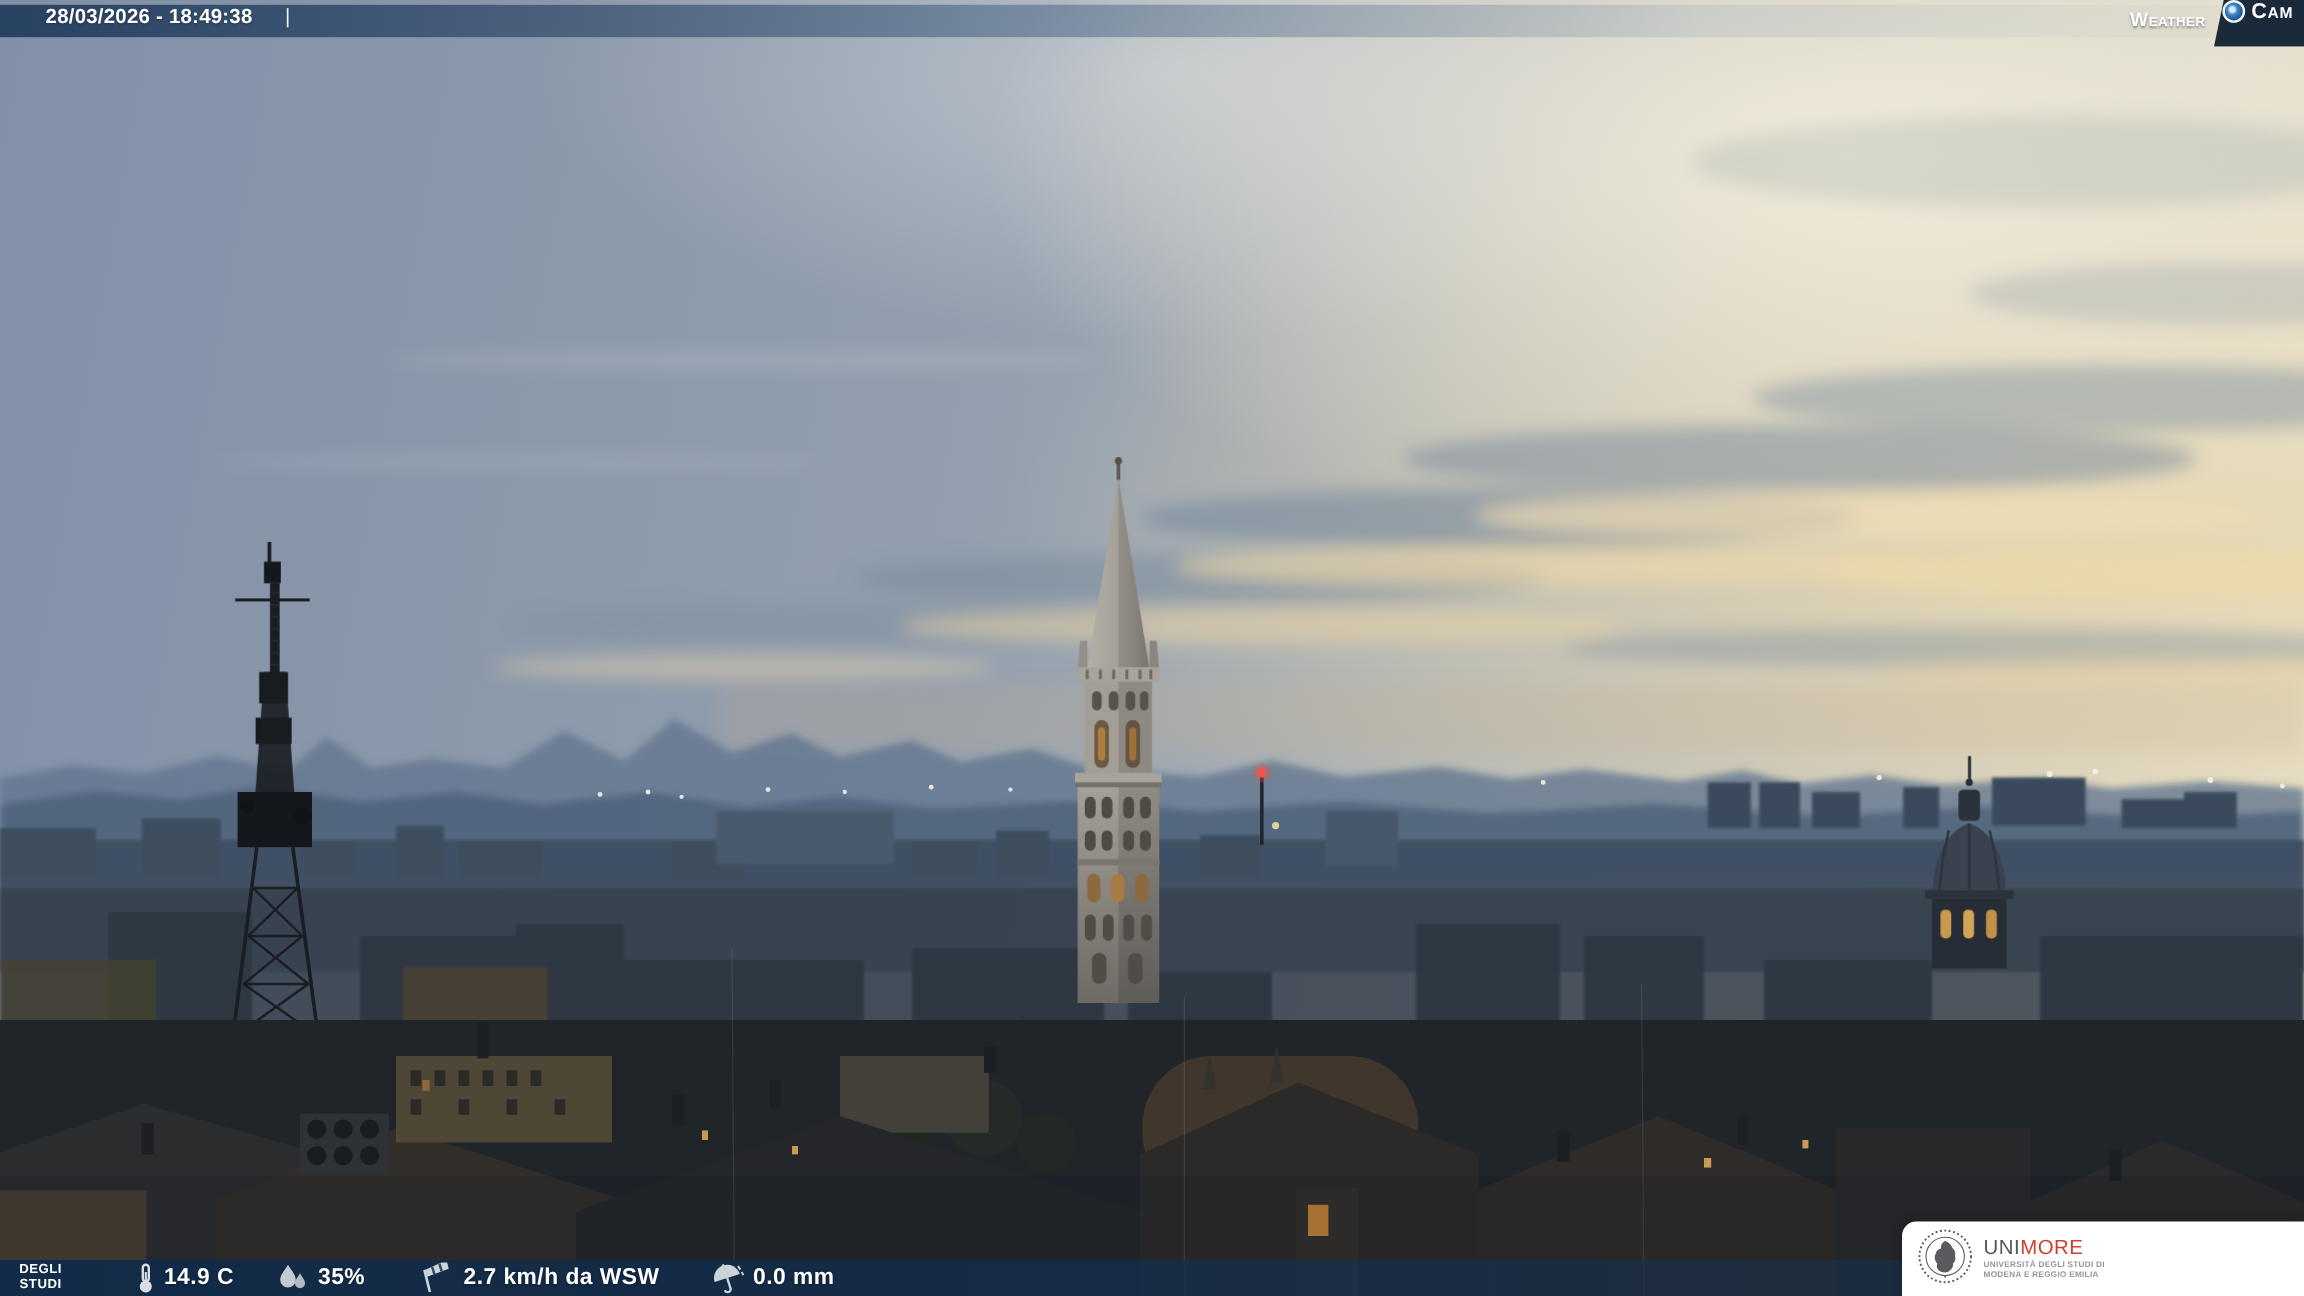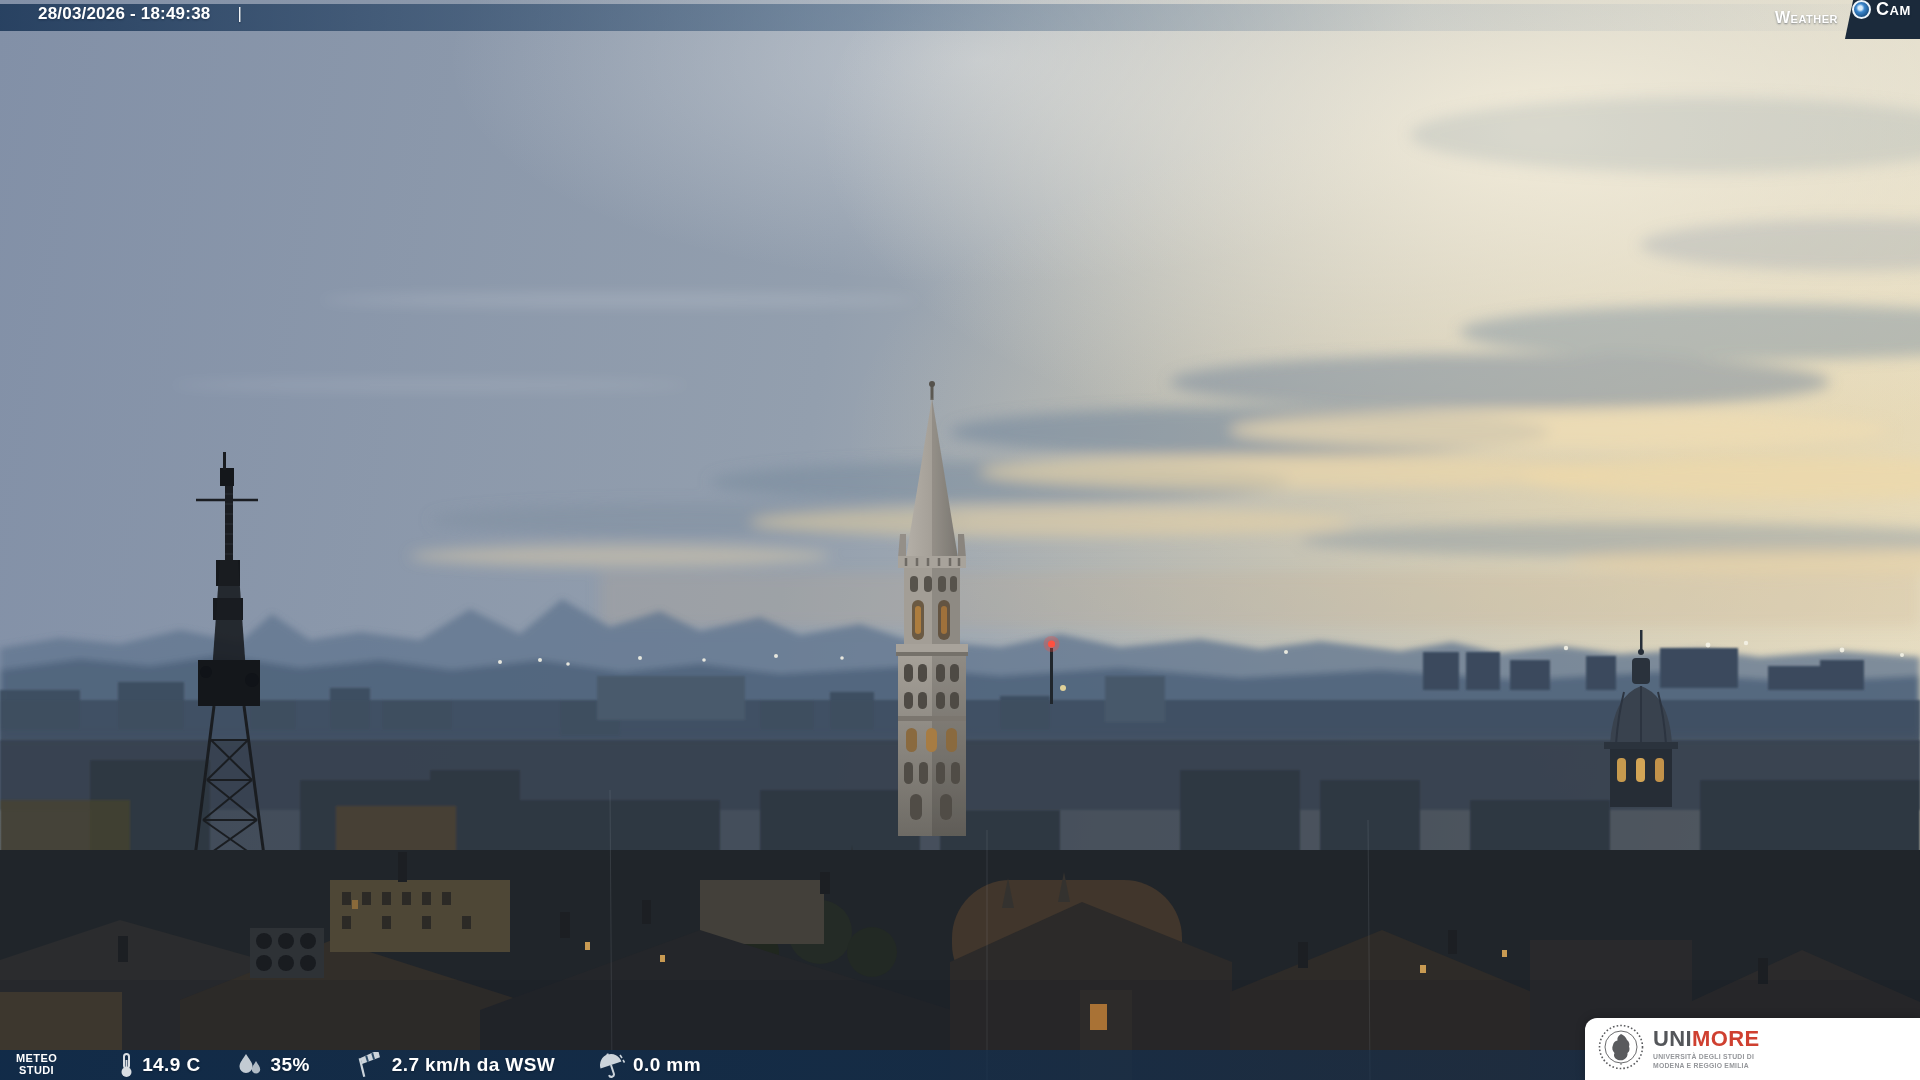--- a/index.html
+++ b/index.html
@@ -49,21 +49,21 @@
   .wx-icon{display:flex;align-items:center;}
   .m-temp{margin-left:62px;text-align:center;} .m-hum{margin-left:36px;align-items:center;} .m-wind{margin-left:44px;} .m-rain{margin-left:42px;}
   
   .brandcard{
     position:absolute;right:0;bottom:0;width:322px;height:62px;background:#ffffff;
     border-radius:12px 0 0 0;display:flex;align-items:center;padding-left:13px;
     box-shadow:0 0 10px rgba(0,0,0,.25);
   }
   .seal{flex:0 0 auto;}
   .uni-block{margin-left:9px;flex:0 0 auto;}
-  .uni-word{font-size:22px;font-weight:700;letter-spacing:.4px;line-height:1;}
+  .uni-word{font-size:17px;font-weight:400;letter-spacing:.4px;line-height:1;}
   .uni-prefix{color:#54565a;} .uni-suffix{color:#cf4030;}
   .uni-sub{margin-top:3px;font-size:6.8px;font-weight:700;color:#94969a;letter-spacing:.25px;line-height:1.25;}
   .oss-block{margin-left:10px;color:#707175;font-size:16.5px;line-height:1.25;}
 </style>
 </head>
 <body>
 
 <div class="stage">
 
   <div class="sky"></div>
@@ -380,21 +380,21 @@
       <span class="wc-weather">Weather</span>
       <div class="wc-block">
         <span class="wc-lens"></span>
         <span class="wc-cam">Cam</span>
       </div>
     </div>
   </div>
 
   <div class="botbar">
     <div class="meteo-label">
-      <div>METEO</div>
+      <div>DEGLI</div>
       <div>STUDI</div>
     </div>
 
     <div class="wx-item m-temp">
       <span class="wx-icon">
         <svg width="15" height="26" viewBox="0 0 15 26">
           <rect x="5" y="2" width="5" height="14" rx="2.5" fill="none" stroke="#d9dee3" stroke-width="2"></rect>
           <rect x="6.6" y="8" width="1.8" height="10" fill="#d9dee3"></rect>
           <circle cx="7.5" cy="20" r="5" fill="#d9dee3"></circle>
         </svg>

